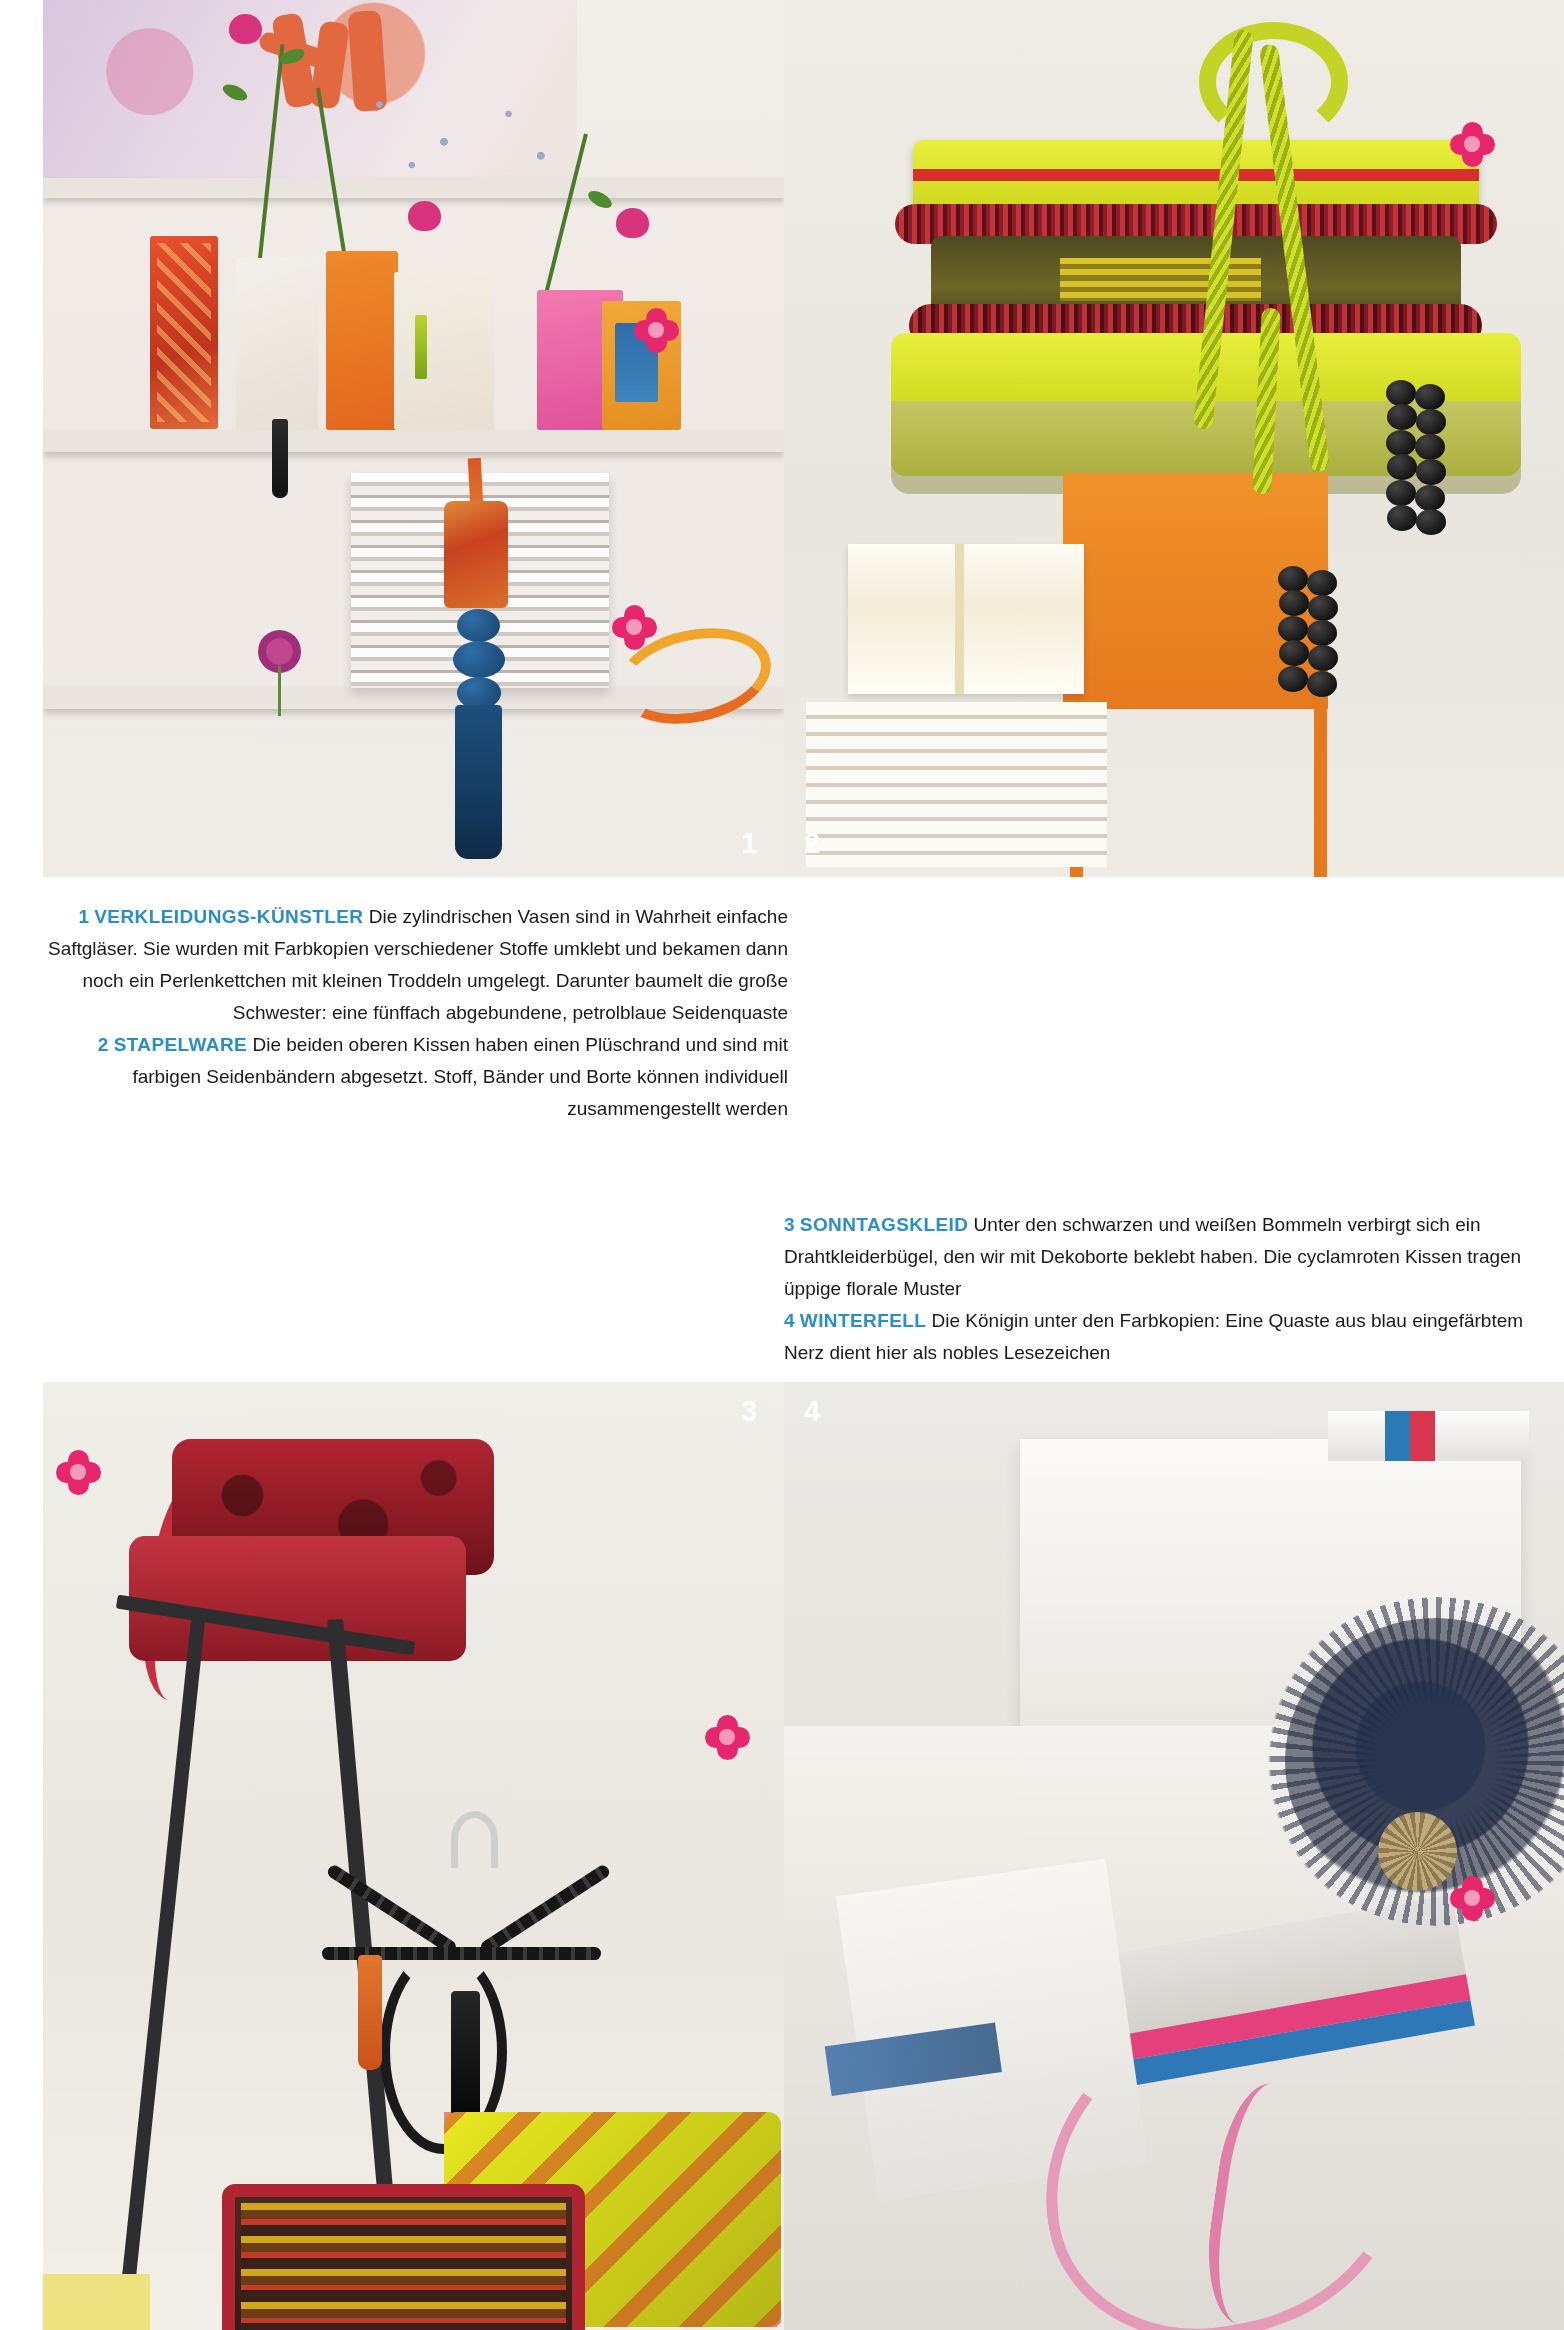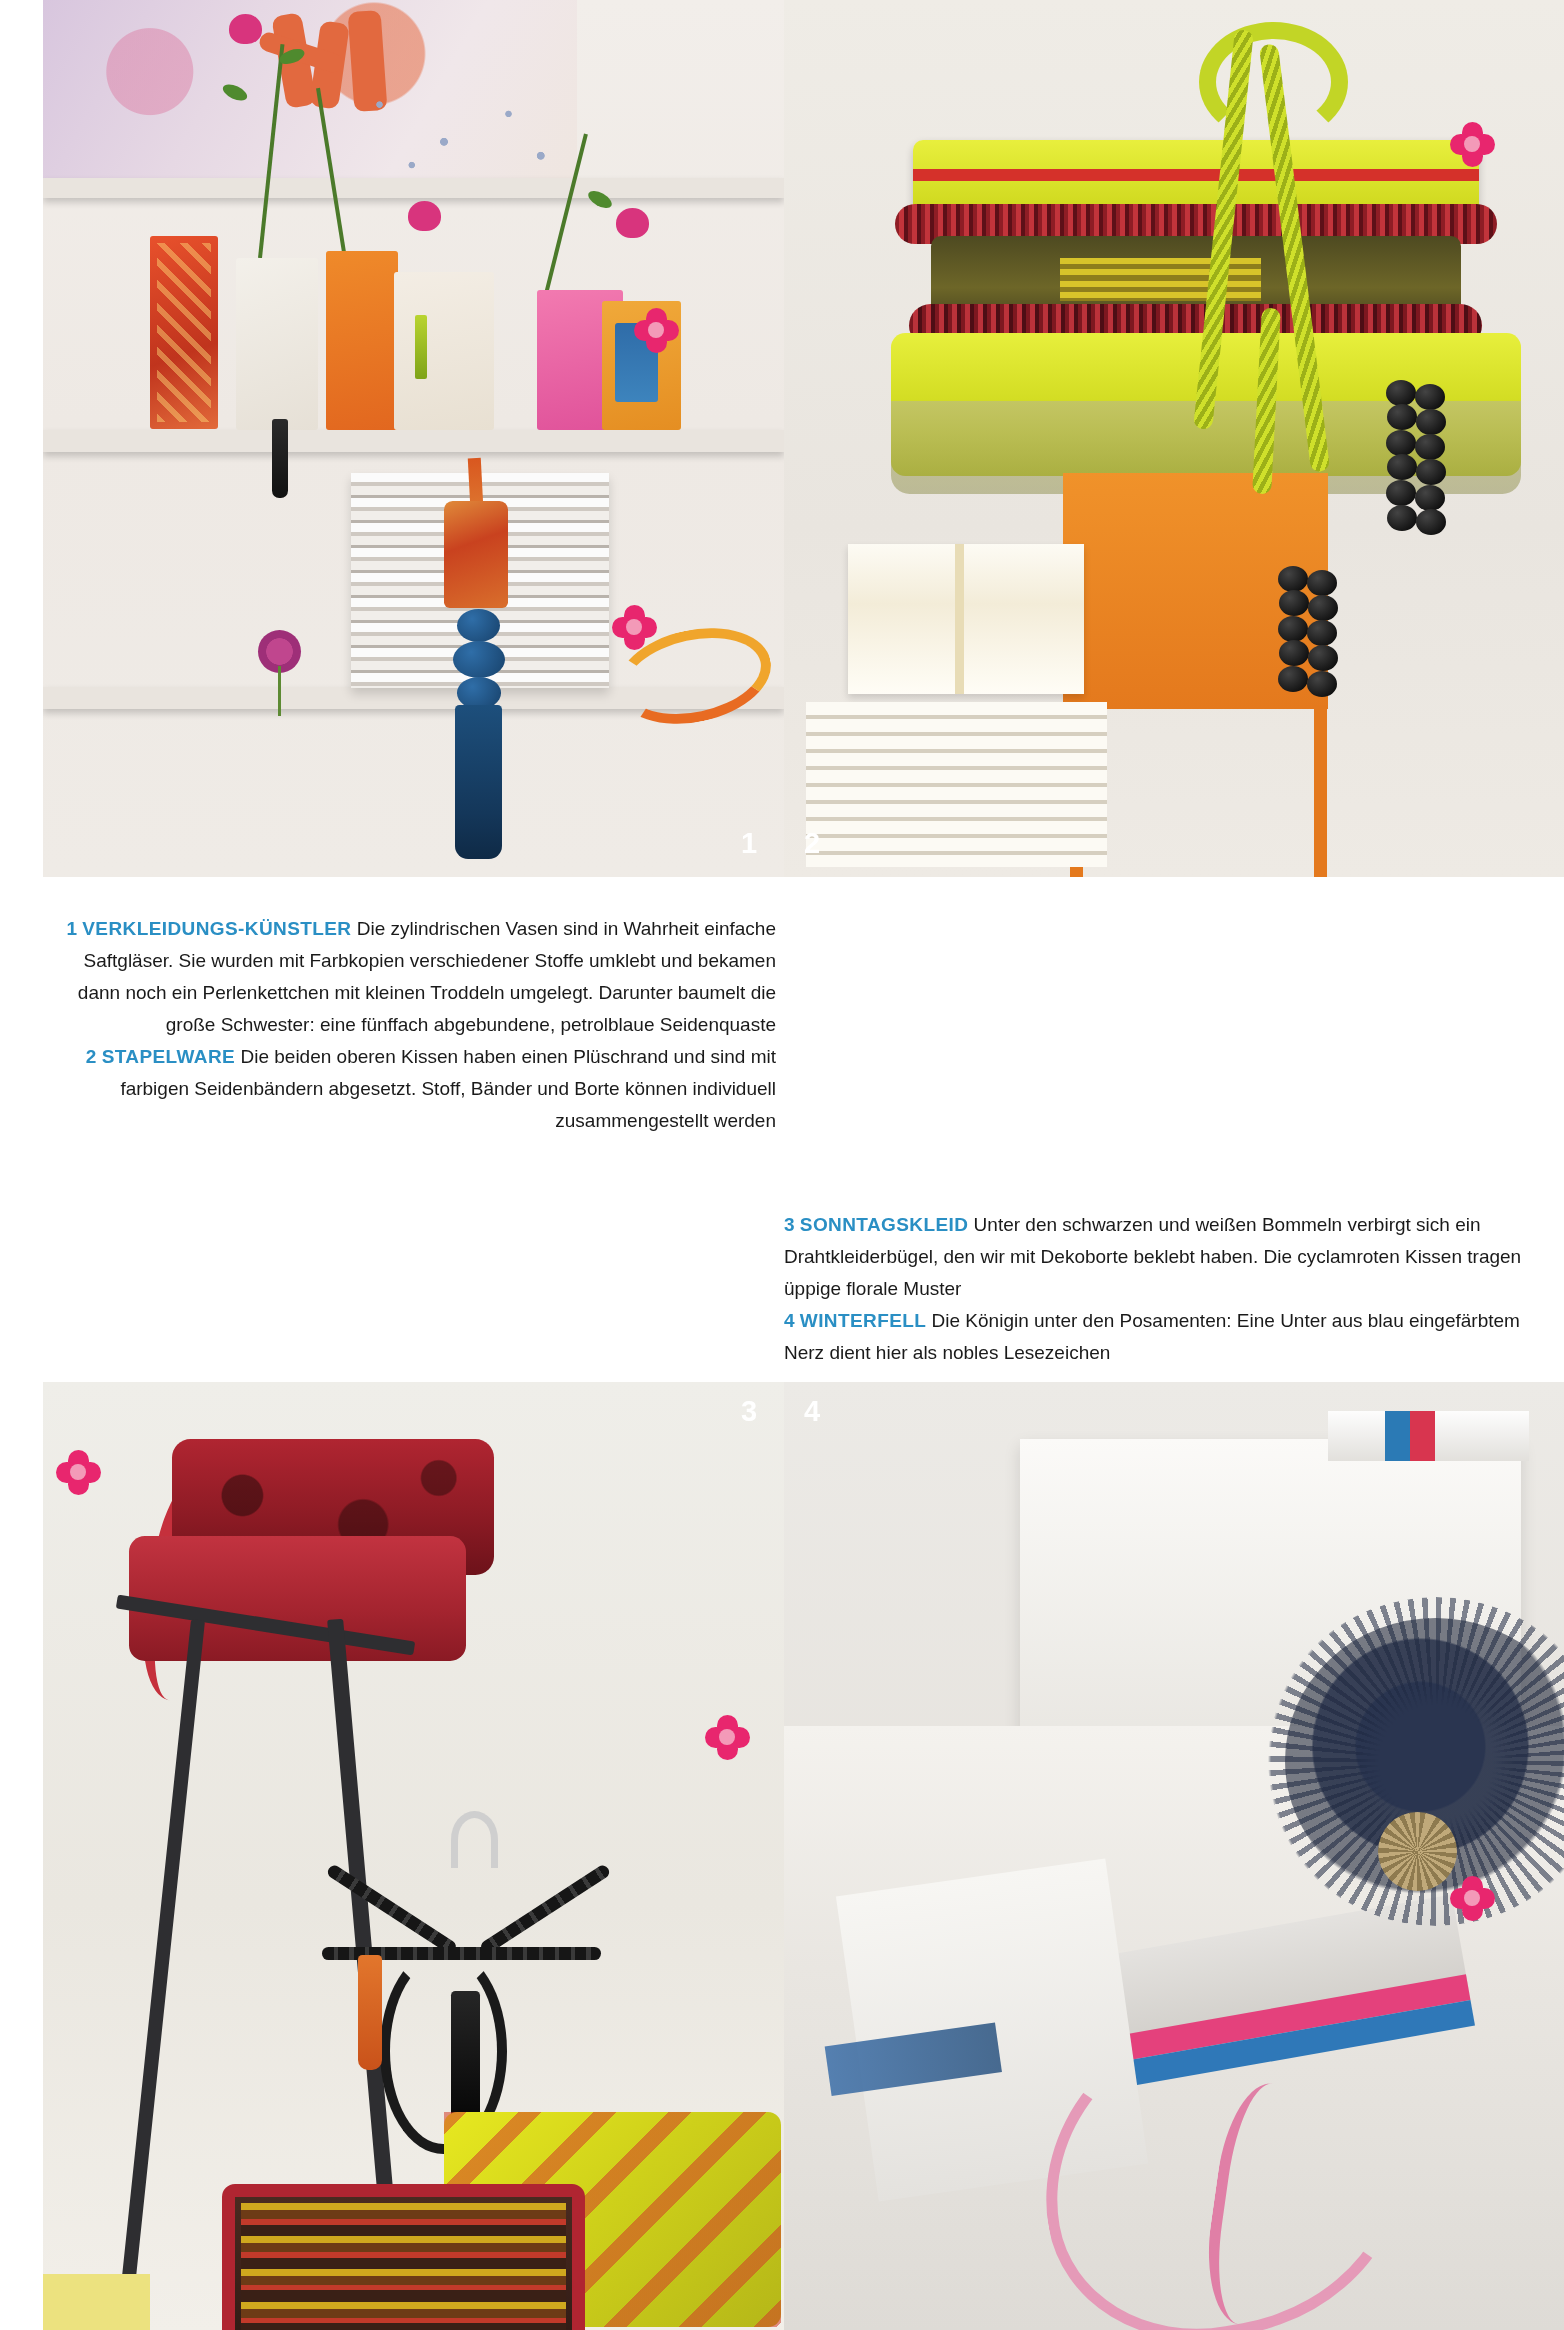--- a/index.html
+++ b/index.html
@@ -565,36 +565,36 @@
       <span class="p2"></span>
       <span class="p3"></span>
       <span class="p4"></span>
       <i class="ctr"></i>
   </div>
 
   <span class="numlabel" style="left:20px;top:827px;">2</span>
 </div>
 
 <div class="caption cap-right" id="cap-left-block">
-  <p style="margin:12px;">
+  <p style="margin:0;">
     <span class="num">1</span>
     <span class="lead">VERKLEIDUNGS-KÜNSTLER</span><span> Die zylindrischen Vasen sind in Wahrheit einfache Saftgläser. Sie wurden mit Farbkopien verschiedener Stoffe umklebt und bekamen dann noch ein Perlenkettchen mit kleinen Troddeln umgelegt. Darunter baumelt die große Schwester: eine fünffach abgebundene, petrolblaue Seidenquaste</span>
     <br>
     <span class="num">2</span>
     <span class="lead">STAPELWARE</span><span> Die beiden oberen Kissen haben einen Plüschrand und sind mit farbigen Seidenbändern abgesetzt. Stoff, Bänder und Borte können individuell zusammengestellt werden</span>
   </p>
 </div>
 
 <div class="caption cap-left" id="cap-right-block">
   <p style="margin:0;">
     <span class="num">3</span>
     <span class="lead">SONNTAGSKLEID</span><span> Unter den schwarzen und weißen Bommeln verbirgt sich ein Drahtkleiderbügel, den wir mit Dekoborte beklebt haben. Die cyclamroten Kissen tragen üppige florale Muster</span>
     <br>
     <span class="num">4</span>
-    <span class="lead">WINTERFELL</span><span> Die Königin unter den Posamenten: Eine Unter aus blau eingefärbtem Nerz dient hier als nobles Lesezeichen</span>
+    <span class="lead">WINTERFELL</span><span> Die Königin unter den Farbkopien: Eine Quaste aus blau eingefärbtem Nerz dient hier als nobles Lesezeichen</span>
   </p>
 </div>
 
 <div class="photo" id="photo3">
   <div class="bg"></div>
   <div class="ribbon3"></div>
   <div class="redpillow"></div>
   <div class="redpillow2"></div>
   <div class="easel e3"></div>
   <div class="easel e1"></div>

